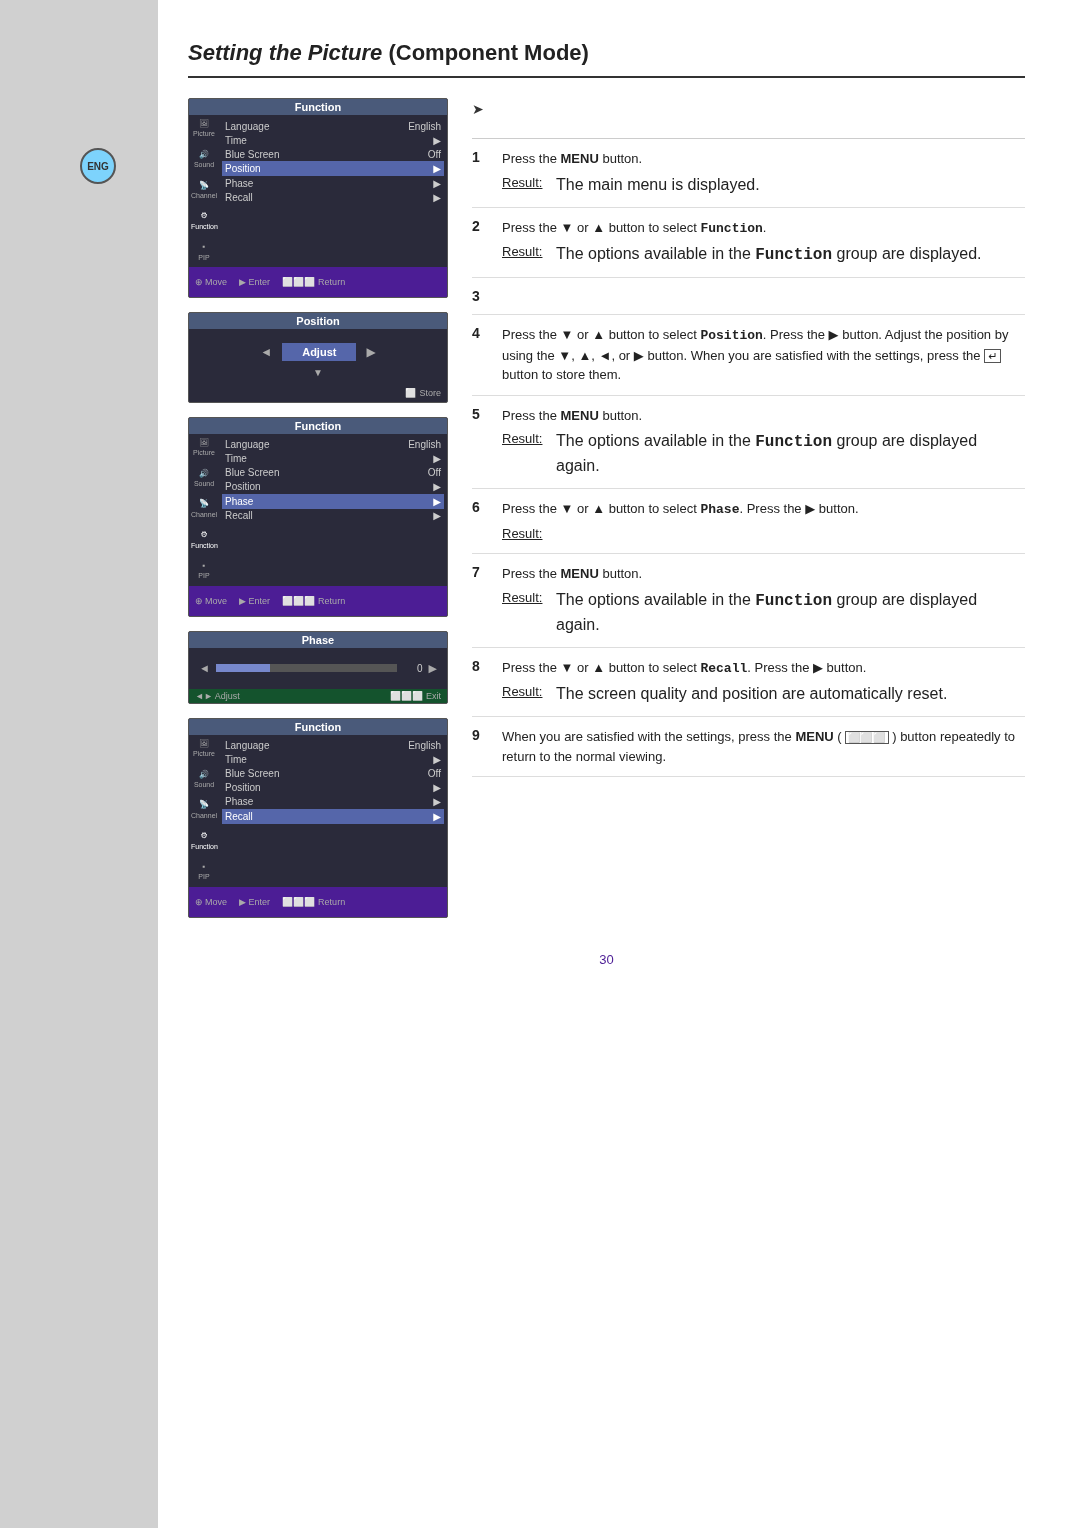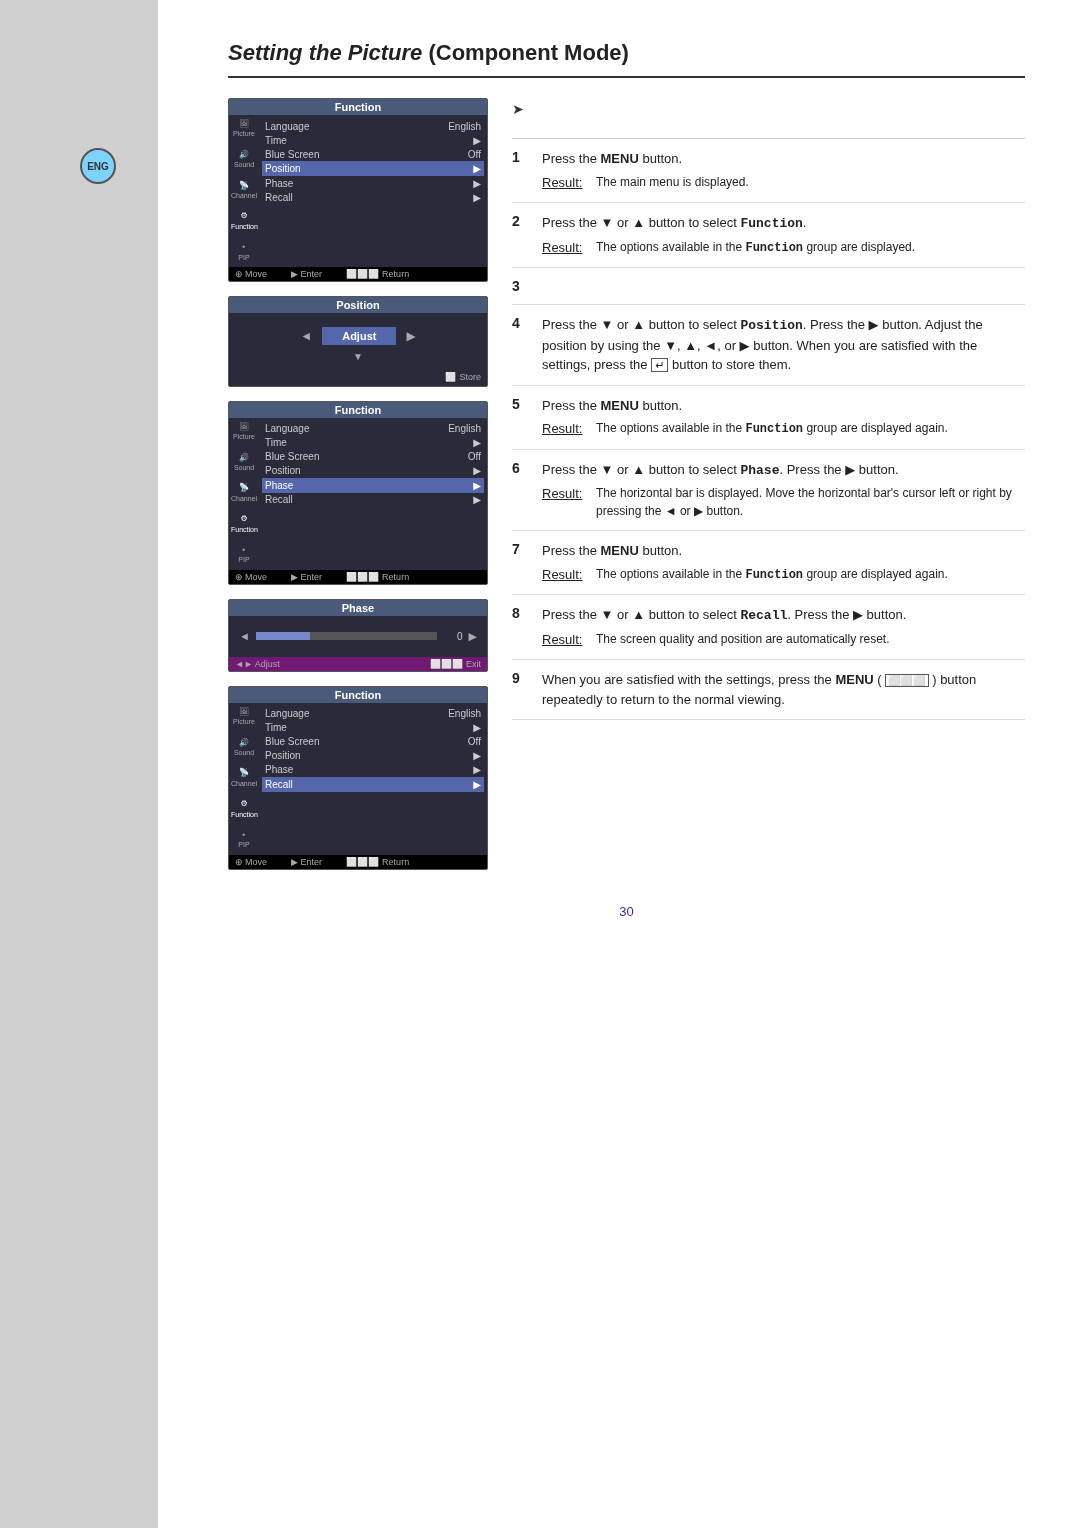--- a/index.html
+++ b/index.html
@@ -40,21 +40,20 @@
       color: #333;
     }
 
     
     .main-content {
       position: absolute;
       left: 158px;
       top: 0;
       right: 15px;
       padding: 40px 40px 40px 30px;
-      margin-left: 40px;
     }
 
     
     .page-title {
       font-size: 22px;
       font-weight: bold;
       border-bottom: 2px solid #333;
       padding-bottom: 10px;
       margin-bottom: 20px;
     }
@@ -139,26 +138,26 @@
       padding: 1.5px 0;
       font-size: 10px;
     }
     .screen-menu-row.highlight {
       background: #5566aa;
       color: #fff;
       padding: 2px 3px;
       margin: 0 -3px;
     }
     .screen-footer {
-      background: #000000;
+      background: #4c1d95;
       color: #aaa;
       font-size: 9px;
-      padding: 2px 6px;
-      display: flex;
-      gap: 24px;
+      padding: 10px 6px;
+      display: flex;
+      gap: 12px;
     }
 
     
     .pos-screen-body {
       padding: 8px;
       color: #ccc;
       text-align: center;
     }
     .pos-row {
       display: flex;
@@ -209,21 +208,21 @@
       background: #7788cc;
       width: 30%;
     }
     .phase-value {
       font-size: 10px;
       color: #ccc;
       width: 20px;
       text-align: right;
     }
     .phase-footer {
-      background: #701a75;
+      background: #14532d;
       color: #aaa;
       font-size: 9px;
       padding: 2px 6px;
       display: flex;
       gap: 16px;
     }
 
     
     .steps-container {
       border-top: 1px solid #ccc;
@@ -251,21 +250,21 @@
       gap: 10px;
       margin-top: 4px;
     }
     .result-label {
       text-decoration: underline;
       font-size: 13px;
       flex-shrink: 0;
       min-width: 44px;
     }
     .result-text {
-      font-size: 12px;
+      font-size: 16px;
       line-height: 1.5;
     }
     .mono {
       font-family: 'Courier New', monospace;
       font-weight: bold;
     }
     .page-number {
       text-align: center;
       margin-top: 20px;
       font-size: 13px;
@@ -507,21 +506,20 @@
             </div>
           </div>
         </div>
 
         <div class="step-row">
           <div class="step-number">6</div>
           <div class="step-content">
             Press the ▼ or ▲ button to select <span class="mono">Phase</span>. Press the ▶ button.
             <div class="result-line">
               <span class="result-label">Result:</span>
-              <span class="result-text">The horizontal bar is displayed. Move the horizontal bar's cursor left or right by pressing the ◄ or ▶ button.</span>
             </div>
           </div>
         </div>
 
         <div class="step-row">
           <div class="step-number">7</div>
           <div class="step-content">
             Press the <strong>MENU</strong> button.
             <div class="result-line">
               <span class="result-label">Result:</span>

